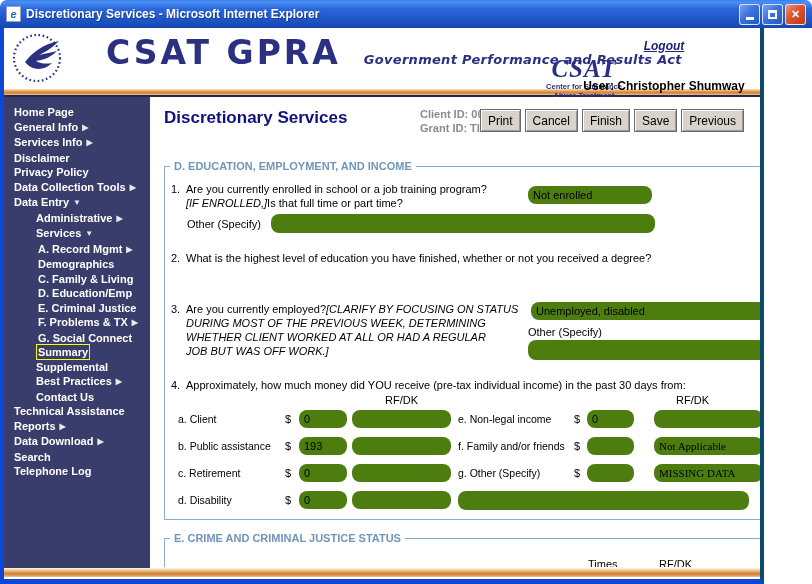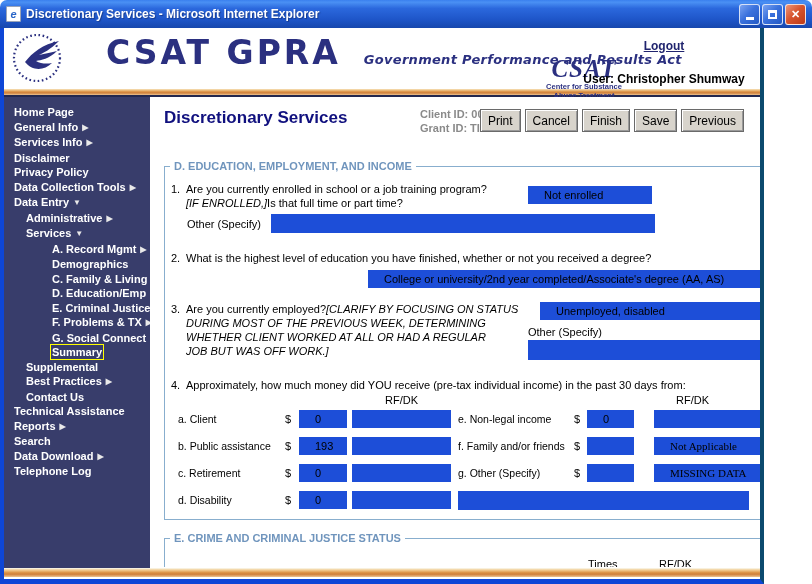--- a/index.html
+++ b/index.html
@@ -55,40 +55,40 @@
   .brand-sub {
     font-family:"DejaVu Sans", sans-serif; font-weight:bold; font-style:italic;
     font-size:13px; color:#2b3080; margin-left:23px; letter-spacing:0.3px;
   }
   .csat-logo { position:absolute; left:534px; top:4px; width:92px; text-align:center; color:#2b3080; }
   .csat-logo .acr { font-family:"Liberation Serif", serif; font-style:italic; font-weight:bold; font-size:25px; line-height:1; letter-spacing:1px;margin-top:24px; }
   .csat-logo .l1 { font-size:7.5px; font-weight:bold; margin-top:1px; }
   .csat-logo .l2 { font-size:7.5px; font-weight:bold; }
   .csat-logo .l3 { font-size:6.5px; font-weight:bold; font-style:italic; }
   .account { position:absolute; right:6px; top:8px; width:180px; text-align:center; }
-  .logout { display:inline-block; color:#20246e; font-weight:bold; font-size:12px; text-decoration:underline; cursor:pointer; margin-bottom:19px; }
+  .logout { display:inline-block; color:#20246e; font-weight:bold; font-size:12px; text-decoration:underline; cursor:pointer; margin-bottom:26px;font-style:italic; }
   .user { color:#000; font-weight:bold; font-size:12px; white-space:nowrap; }
 
   
   .strip {
     height:9px;
     background:linear-gradient(180deg,#f6e3bd 0%,#eec183 20%,#dd9448 45%,#cf7f3a 65%,#edc593 100%);
     border-top:1px solid #fff;
   }
   .strip.top { border-bottom:2px solid #23284f; }
   .strip.bottom { border-top:1px solid #f8f0dd; }
 
   
   .body { display:flex; height:471px; background:#fff; }
 
   
   .sidebar { width:146px; background:#383d6b; padding-top:8px; overflow:hidden; flex:0 0 146px; }
   .sb-item { color:#fff; font-weight:bold; font-size:11px; line-height:14.5px; padding-left:10px; white-space:nowrap; cursor:pointer; }
-  .sb-item.lvl1 { padding-left:22px; }
-  .sb-item.lvl2 { padding-left:48px; }
+  .sb-item.lvl1 { padding-left:32px; }
+  .sb-item.lvl2 { padding-left:34px; }
   .sb-label.hl { outline:1px solid #ffff00; outline-offset:1px; }
   .arr { font-size:8px; margin-left:4px; color:#e9e9e9; vertical-align:1px; }
 
   
   .main { position:relative; flex:1; background:#fff; overflow:hidden; }
   .main-header { position:absolute; left:0; top:0; width:100%; height:54px; }
   .page-title { position:absolute; left:14px; top:11px; font-size:17px; font-weight:bold; color:#10107e; }
   .ids { position:absolute; left:270px; top:10px; font-size:11px; font-weight:bold; color:#8a8a8a; line-height:14px; }
   .actions { position:absolute; right:16px; top:12px; display:flex; gap:4px; }
   .btn {
@@ -101,32 +101,32 @@
   
   .form-area { position:absolute; left:13px; top:55px; width:606px; height:415px; overflow:hidden; }
   fieldset { border:1px solid #88aece; position:absolute; background:#fff; }
   legend { margin-left:5px; padding:0 4px; color:#7095bd; font-weight:bold; font-size:11px; white-space:nowrap; }
   .fs-d { left:1px; top:8px; width:603px; height:360px; }
   .fs-e { left:1px; top:380px; width:603px; height:80px; }
 
   .q { position:absolute; font-size:11px; color:#000; line-height:14px; }
   .qnum { display:inline-block; width:15px; }
   .itl { font-style:italic; }
-  .gbox { background:#1d4ed8; font-size:11px; color:#000; line-height:18px; padding-left:16px; overflow:hidden; white-space:nowrap; }
+  .gbox { background:#4d7c0f; font-size:11px; color:#000; line-height:18px; padding-left:5px; overflow:hidden; white-space:nowrap;border-radius:8px; }
 
   .q1-text   { left:6px;  top:10px;  width:355px; }
   .q1-box    { position:absolute; left:363px; top:14px;  width:124px; height:18px; }
   .q1-other-label { left:22px; top:45px; }
   .q1-other-box   { position:absolute; left:106px; top:42px; width:384px; height:19px; }
 
   .q2-text { left:6px; top:79px; width:592px; }
   .q2-box  { position:absolute; left:203px; top:98px; width:396px; height:18px; }
 
   .q3-text { left:6px; top:130px; width:362px; }
-  .q3-box1 { position:absolute; left:375px; top:130px; width:238px; height:18px; }
+  .q3-box1 { position:absolute; left:366px; top:130px; width:238px; height:18px; }
   .q3-other-label { left:363px; top:153px; }
   .q3-box2 { position:absolute; left:363px; top:168px; width:238px; height:20px; }
 
   .q4-text { left:6px; top:206px; width:592px; }
   .rfdk-h  { position:absolute; top:222px; font-size:11px; text-align:center; }
   .rfdk-h1 { left:187px; width:99px; }
   .rfdk-h2 { left:471px; width:113px; }
 
   .inc-col { position:absolute; top:238px; }
   .inc-left  { left:7px; }
@@ -239,22 +239,22 @@
           <div class="sb-item lvl2"><span class="sb-label">D. Education/Emp</span></div>
           <div class="sb-item lvl2"><span class="sb-label">E. Criminal Justice</span></div>
           <div class="sb-item lvl2"><span class="sb-label">F. Problems &amp; TX</span><span class="arr">▶</span></div>
           <div class="sb-item lvl2"><span class="sb-label">G. Social Connect</span></div>
           <div class="sb-item lvl2"><span class="sb-label hl">Summary</span></div>
           <div class="sb-item lvl1"><span class="sb-label">Supplemental</span></div>
           <div class="sb-item lvl1"><span class="sb-label">Best Practices</span><span class="arr">▶</span></div>
           <div class="sb-item lvl1"><span class="sb-label">Contact Us</span></div>
           <div class="sb-item lvl0"><span class="sb-label">Technical Assistance</span></div>
           <div class="sb-item lvl0"><span class="sb-label">Reports</span><span class="arr">▶</span></div>
+          <div class="sb-item lvl0"><span class="sb-label">Data Download</span><span class="arr">▶</span></div>
           <div class="sb-item lvl0"><span class="sb-label">Search</span></div>
-          <div class="sb-item lvl0"><span class="sb-label">Data Download</span><span class="arr">▶</span></div>
           <div class="sb-item lvl0"><span class="sb-label">Telephone Log</span></div>
         </nav>
 
       <div class="main">
         <div class="main-header">
           <div class="page-title">Discretionary Services</div>
           <div class="ids">
             <div>Client ID: 001</div>
             <div>Grant ID: TI15703</div>
           </div>
@@ -276,21 +276,20 @@
               <span class="qnum">1.</span><span>Are you currently enrolled in school or a job training program?</span><br>
               <span class="qnum"></span><span class="itl">[IF ENROLLED,]</span><span>Is that full time or part time?</span>
             </div>
             <div class="gbox q1-box">Not enrolled</div>
             <div class="q q1-other-label">Other (Specify)</div>
             <div class="gbox q1-other-box"></div>
 
             <div class="q q2-text">
               <span class="qnum">2.</span><span>What is the highest level of education you have finished, whether or not you received a degree?</span>
             </div>
-            <div class="gbox q2-box">College or university/2nd year completed/Associate's degree (AA, AS)</div>
 
             <div class="q q3-text">
               <span class="qnum">3.</span><span>Are you currently employed?</span><span class="itl">[CLARIFY BY FOCUSING ON STATUS</span><br>
               <span class="qnum"></span><span class="itl">DURING MOST OF THE PREVIOUS WEEK, DETERMINING</span><br>
               <span class="qnum"></span><span class="itl">WHETHER CLIENT WORKED AT ALL OR HAD A REGULAR</span><br>
               <span class="qnum"></span><span class="itl">JOB BUT WAS OFF WORK.]</span>
             </div>
             <div class="gbox q3-box1">Unemployed, disabled</div>
             <div class="q q3-other-label">Other (Specify)</div>
             <div class="gbox q3-box2"></div>

